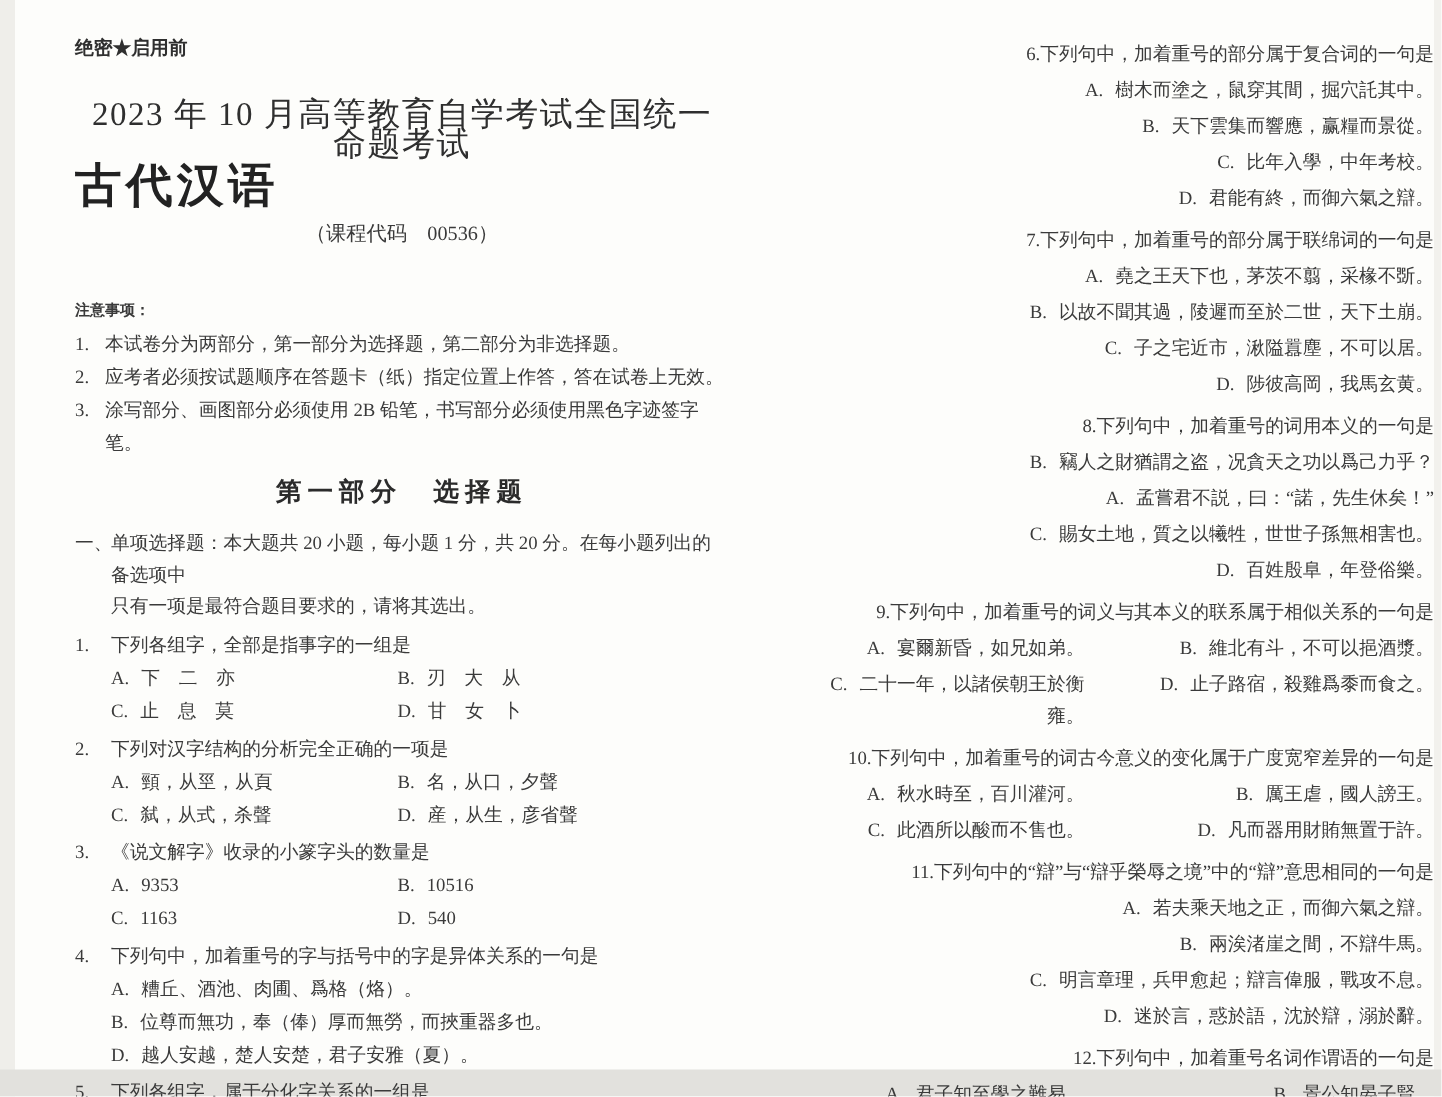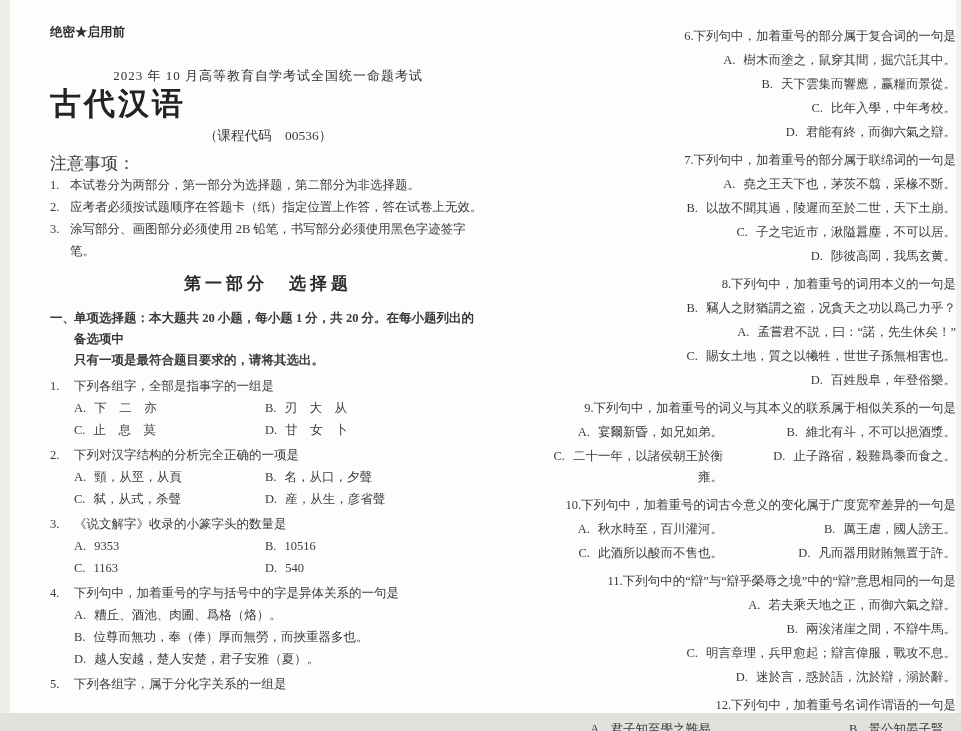--- a/index.html
+++ b/index.html
@@ -11,31 +11,31 @@
   }
   .scan-edge-left{position:absolute;left:0;top:0;width:10px;height:731px;background:#efeeea;}
   .scan-edge-right{position:absolute;right:0;top:0;width:5px;height:731px;background:#f2f1ed;}
   .scan-edge-bottom{position:absolute;left:0;top:713px;width:961px;height:18px;background:#e2e1dd;}
 
   .col{position:absolute;top:0;font-size:12.5px;line-height:20px;}
   .col-left{left:50px;width:436px;top:22px;}
   .col-right{left:508px;width:448px;top:26px;}
 
   .classified{font-weight:bold;font-size:12.5px;color:#2f2f2f;}
-  .session{margin-top:24px;text-align:center;font-size:13px;letter-spacing:1px;color:#2f2f2f;}
+  .session{margin-top:24px;text-align:center;font-size:22px;letter-spacing:1px;color:#2f2f2f;}
   .title{margin-top:8px;text-align:left;font-size:31px;font-weight:bold;letter-spacing:3px;color:#222;}
   .course-code{margin-top:12px;text-align:center;font-size:13.5px;}
 
-  .notes-heading{margin-top:8px;font-weight:normal;font-size:17px;}
+  .notes-heading{margin-top:32px;font-weight:bold;font-size:10px;}
   .note-item{line-height:22px;padding-left:20px;}
   .note-num{display:inline-block;width:20px;margin-left:-20px;}
 
   .part-heading{margin-top:12px;text-align:center;font-size:17px;font-weight:bold;letter-spacing:4px;color:#2b2b2b;}
 
-  .section-intro{margin-top:14px;font-weight:bold;line-height:21px;padding-left:24px;}
+  .section-intro{margin-top:14px;font-weight:normal;line-height:21px;padding-left:24px;}
   .intro-num{display:inline-block;width:24px;margin-left:-24px;}
 
   .q{margin-top:5px;}
   .col-right .q{margin-top:7px;text-align:right;}
   .stem{padding-left:24px;line-height:20px;}
   .col-right .stem{line-height:21px;}
   .qnum{display:inline-block;width:24px;margin-left:-24px;}
   .opt-line{padding-left:24px;margin-top:2px;line-height:20px;}
   .col-right .opt-line{margin-top:3px;line-height:21px;}
   .opts2{display:grid;grid-template-columns:191px auto;padding-left:24px;}

